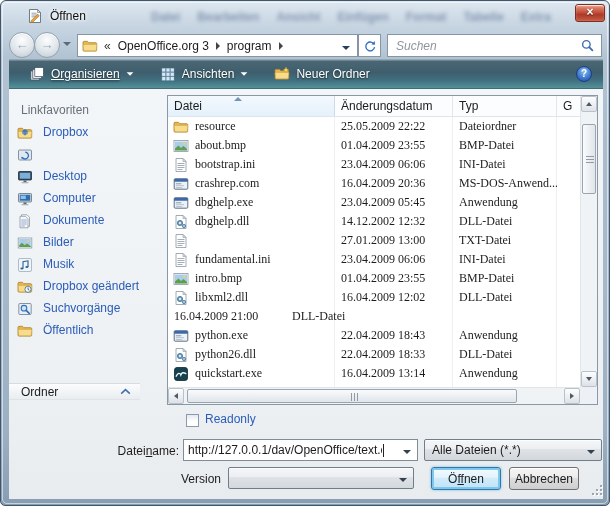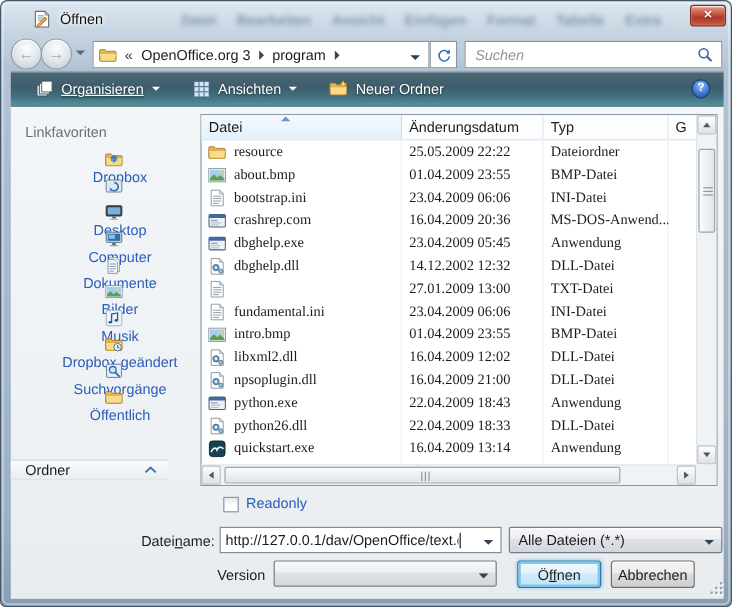--- a/index.html
+++ b/index.html
@@ -60,21 +60,21 @@
     background:radial-gradient(circle at 50% 32%,#8cc0ef 0%,#3a74cc 60%,#1f4e9e 100%);
     border:1px solid #1b3f80;box-sizing:border-box;color:#fff;font-weight:bold;font-size:10px;
     text-align:center;line-height:14px;}
   .help-btn::before{content:'?';}
   
   .panel{position:absolute;left:8px;top:88px;width:594px;height:410px;
     background:linear-gradient(180deg,#f3f6f9 0%,#eef1f4 70%,#e9ecef 100%);}
   
   .side-header{position:absolute;left:12px;top:14px;color:#68707a;}
   .side-items{position:absolute;left:0;top:36px;width:158px;}
-  .side-item{height:22px;display:flex;align-items:center;padding-left:24px;flex-direction:column;}
+  .side-item{height:22px;display:flex;padding-left:8px;}
   .side-item .ic{width:16px;height:16px;margin-right:10px;flex:none;}
   .side-item .lbl{color:#2a5cb8;white-space:nowrap;}
   .ordner-bar{position:absolute;left:0;top:294px;width:131px;height:17px;box-sizing:border-box;
     border-top:1px solid #d7dce1;border-bottom:1px solid #dfe3e7;display:flex;align-items:center;
     background:linear-gradient(180deg,#fbfcfd,#e9edf0);}
   .ordner-bar .lbl{margin-left:12px;color:#1c1c1c;}
   .ordner-chevron{margin-left:auto;margin-right:9px;display:flex;}
   
   .listpanel{position:absolute;left:158px;top:6px;width:431px;height:310px;box-sizing:border-box;
     background:#fff;border:1px solid #8a98a5;}
@@ -559,32 +559,20 @@
                   <circle cx="7" cy="9" r="1" fill="#fff"></circle>
                   <circle cx="11" cy="12" r="1.7" fill="#9fc0da" stroke="#3f6d91" stroke-width=".7"></circle>
                 </svg>
               </span>
               <span>libxml2.dll</span>
             </span>
             <span class="cell-date">16.04.2009 12:02</span>
             <span class="cell-typ">DLL-Datei</span>
           </div>
           <div class="frow">
-            <span class="cell-name">
-              <span class="ic">
-                <svg viewBox="0 0 16 16" xmlns="http://www.w3.org/2000/svg">
-                  <path d="M3 1.5h7l3 3v10H3z" fill="#fff" stroke="#8b97a3" stroke-width=".8"></path>
-                  <path d="M10 1.5l3 3h-3z" fill="#dde4ea" stroke="#8b97a3" stroke-width=".6"></path>
-                  <circle cx="7" cy="9" r="2.6" fill="#6fa3c8" stroke="#3f6d91" stroke-width=".8"></circle>
-                  <circle cx="7" cy="9" r="1" fill="#fff"></circle>
-                  <circle cx="11" cy="12" r="1.7" fill="#9fc0da" stroke="#3f6d91" stroke-width=".7"></circle>
-                </svg>
-              </span>
-              <span>npsoplugin.dll</span>
-            </span>
             <span class="cell-date">16.04.2009 21:00</span>
             <span class="cell-typ">DLL-Datei</span>
           </div>
           <div class="frow">
             <span class="cell-name">
               <span class="ic">
                 <svg viewBox="0 0 16 16" xmlns="http://www.w3.org/2000/svg">
                   <rect x="1.2" y="2.8" width="13.6" height="10.4" rx="1" fill="#eef2f6" stroke="#4e6275" stroke-width=".9"></rect>
                   <path d="M1.2 3.8c0-.6.4-1 1-1h11.6c.6 0 1 .4 1 1v1.9H1.2z" fill="#3e68a8"></path>
                   <rect x="2.8" y="7.2" width="5.5" height="1.1" fill="#8fa3b5"></rect>

